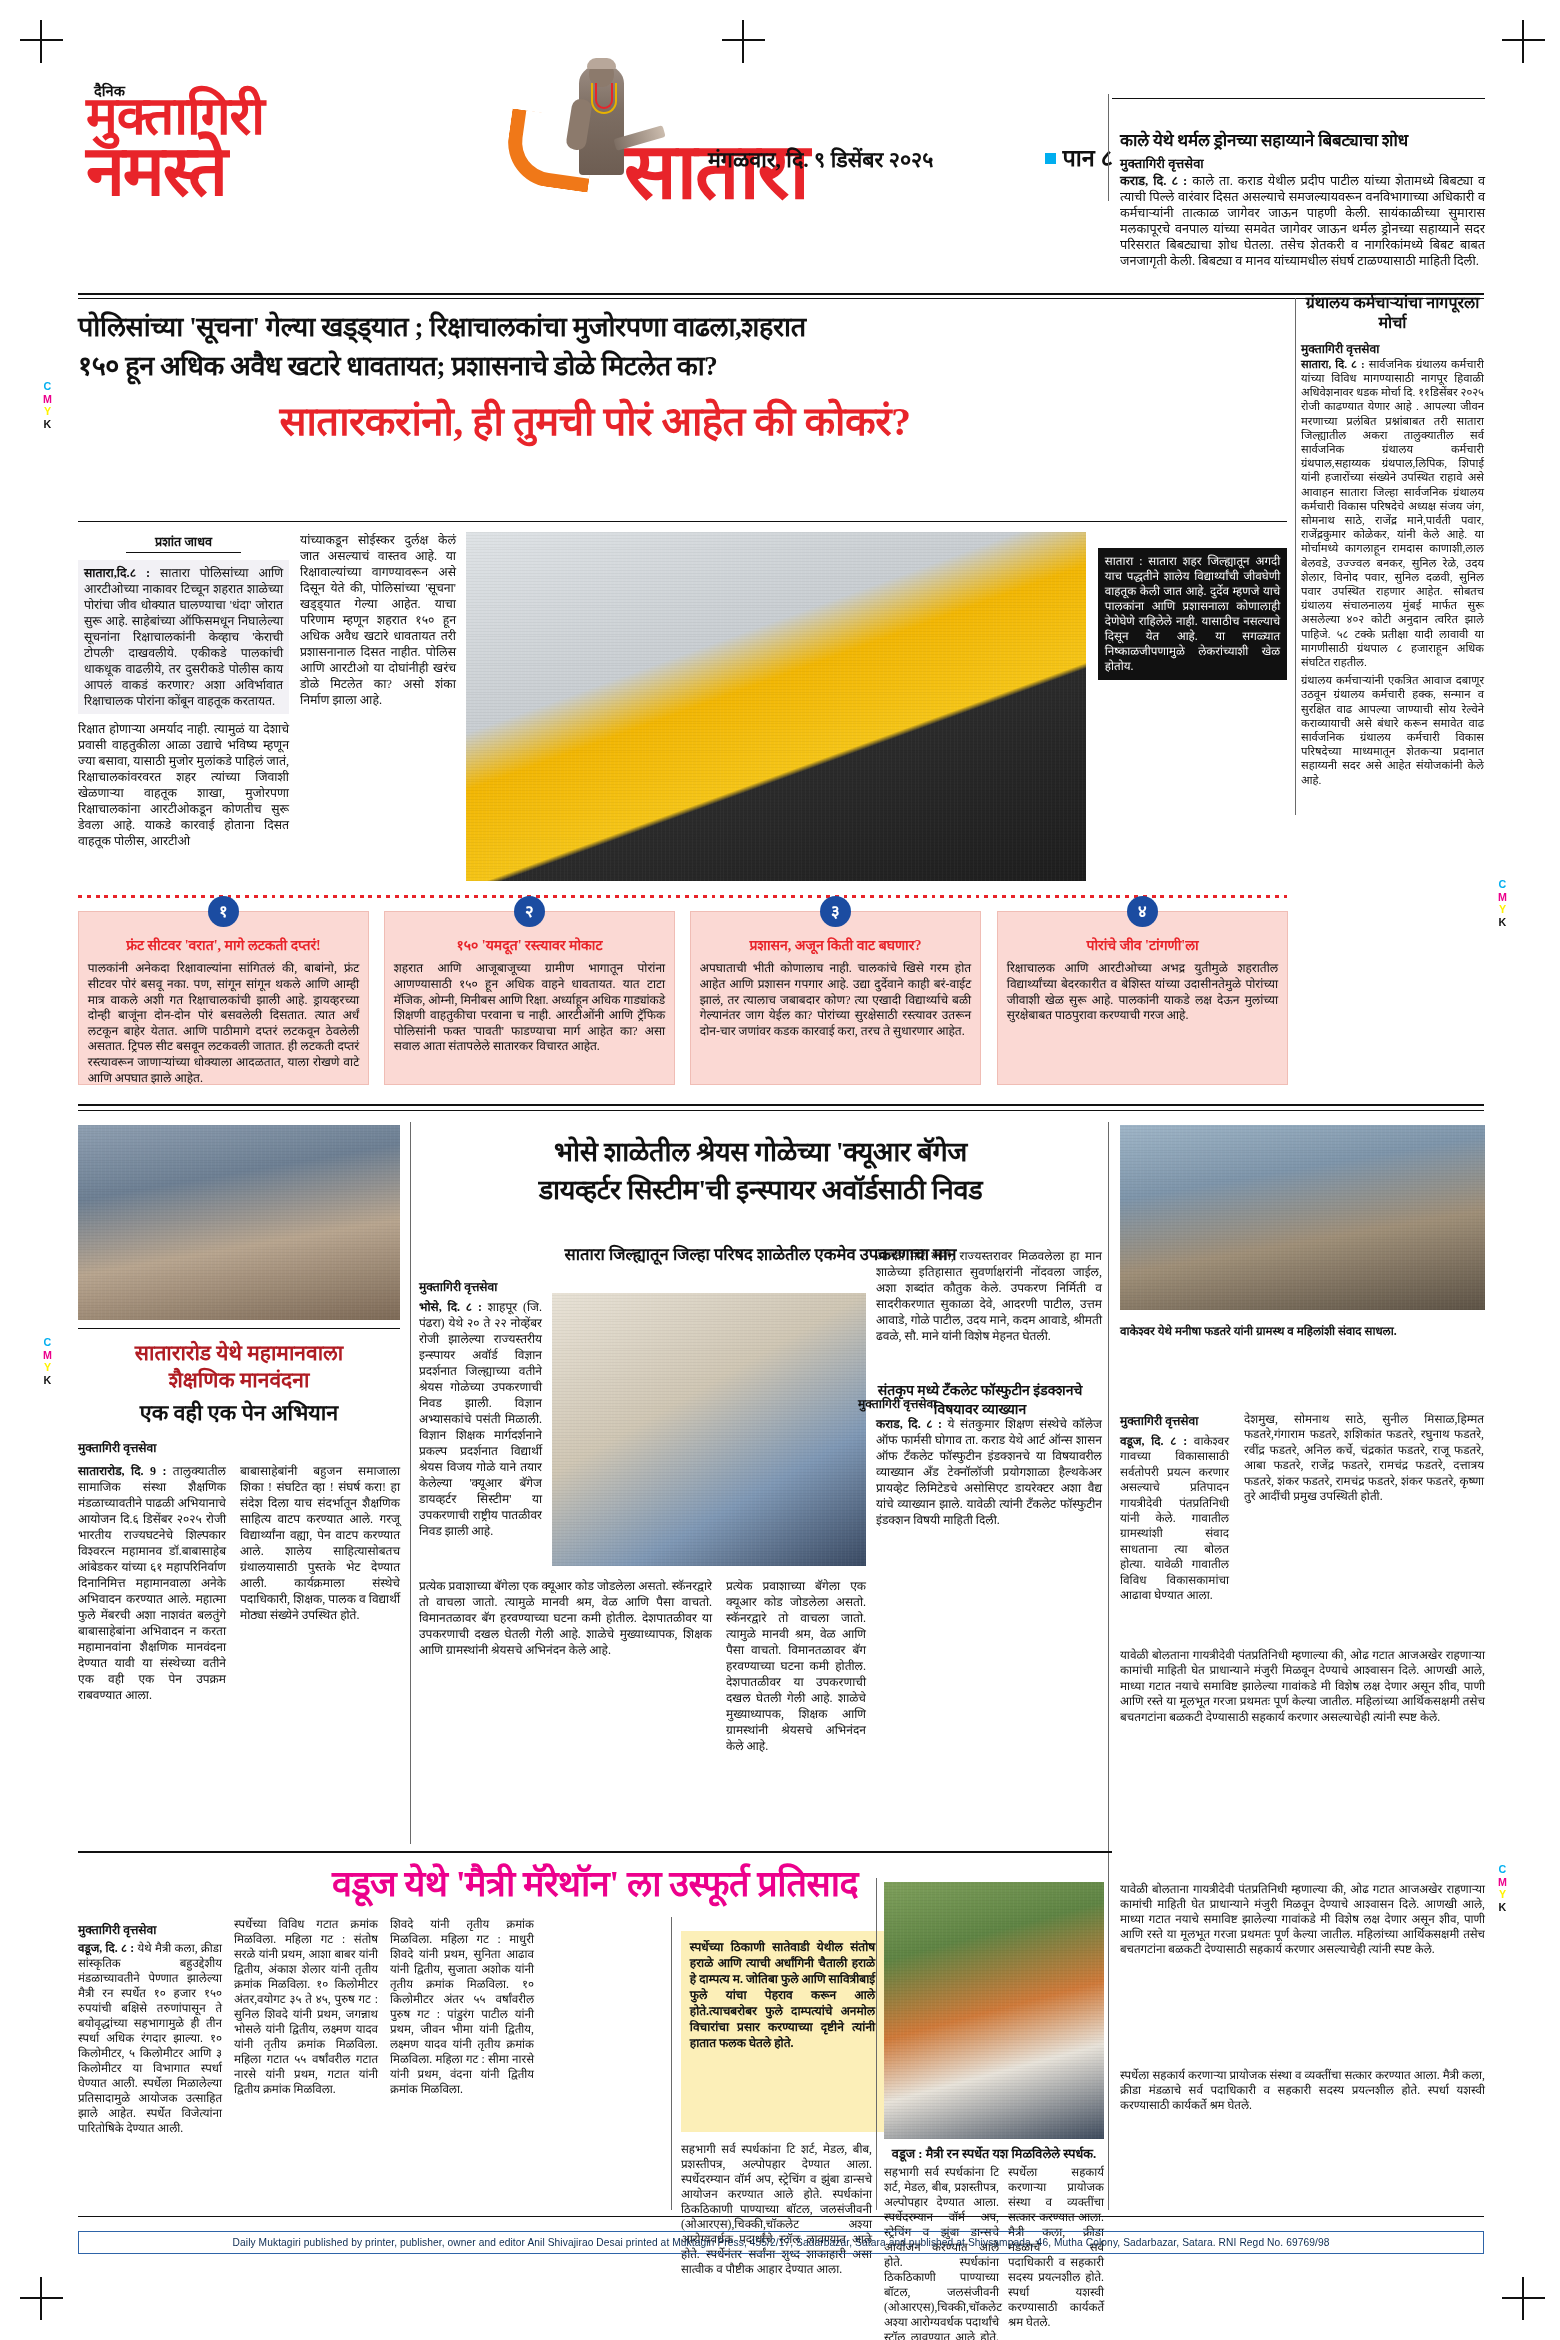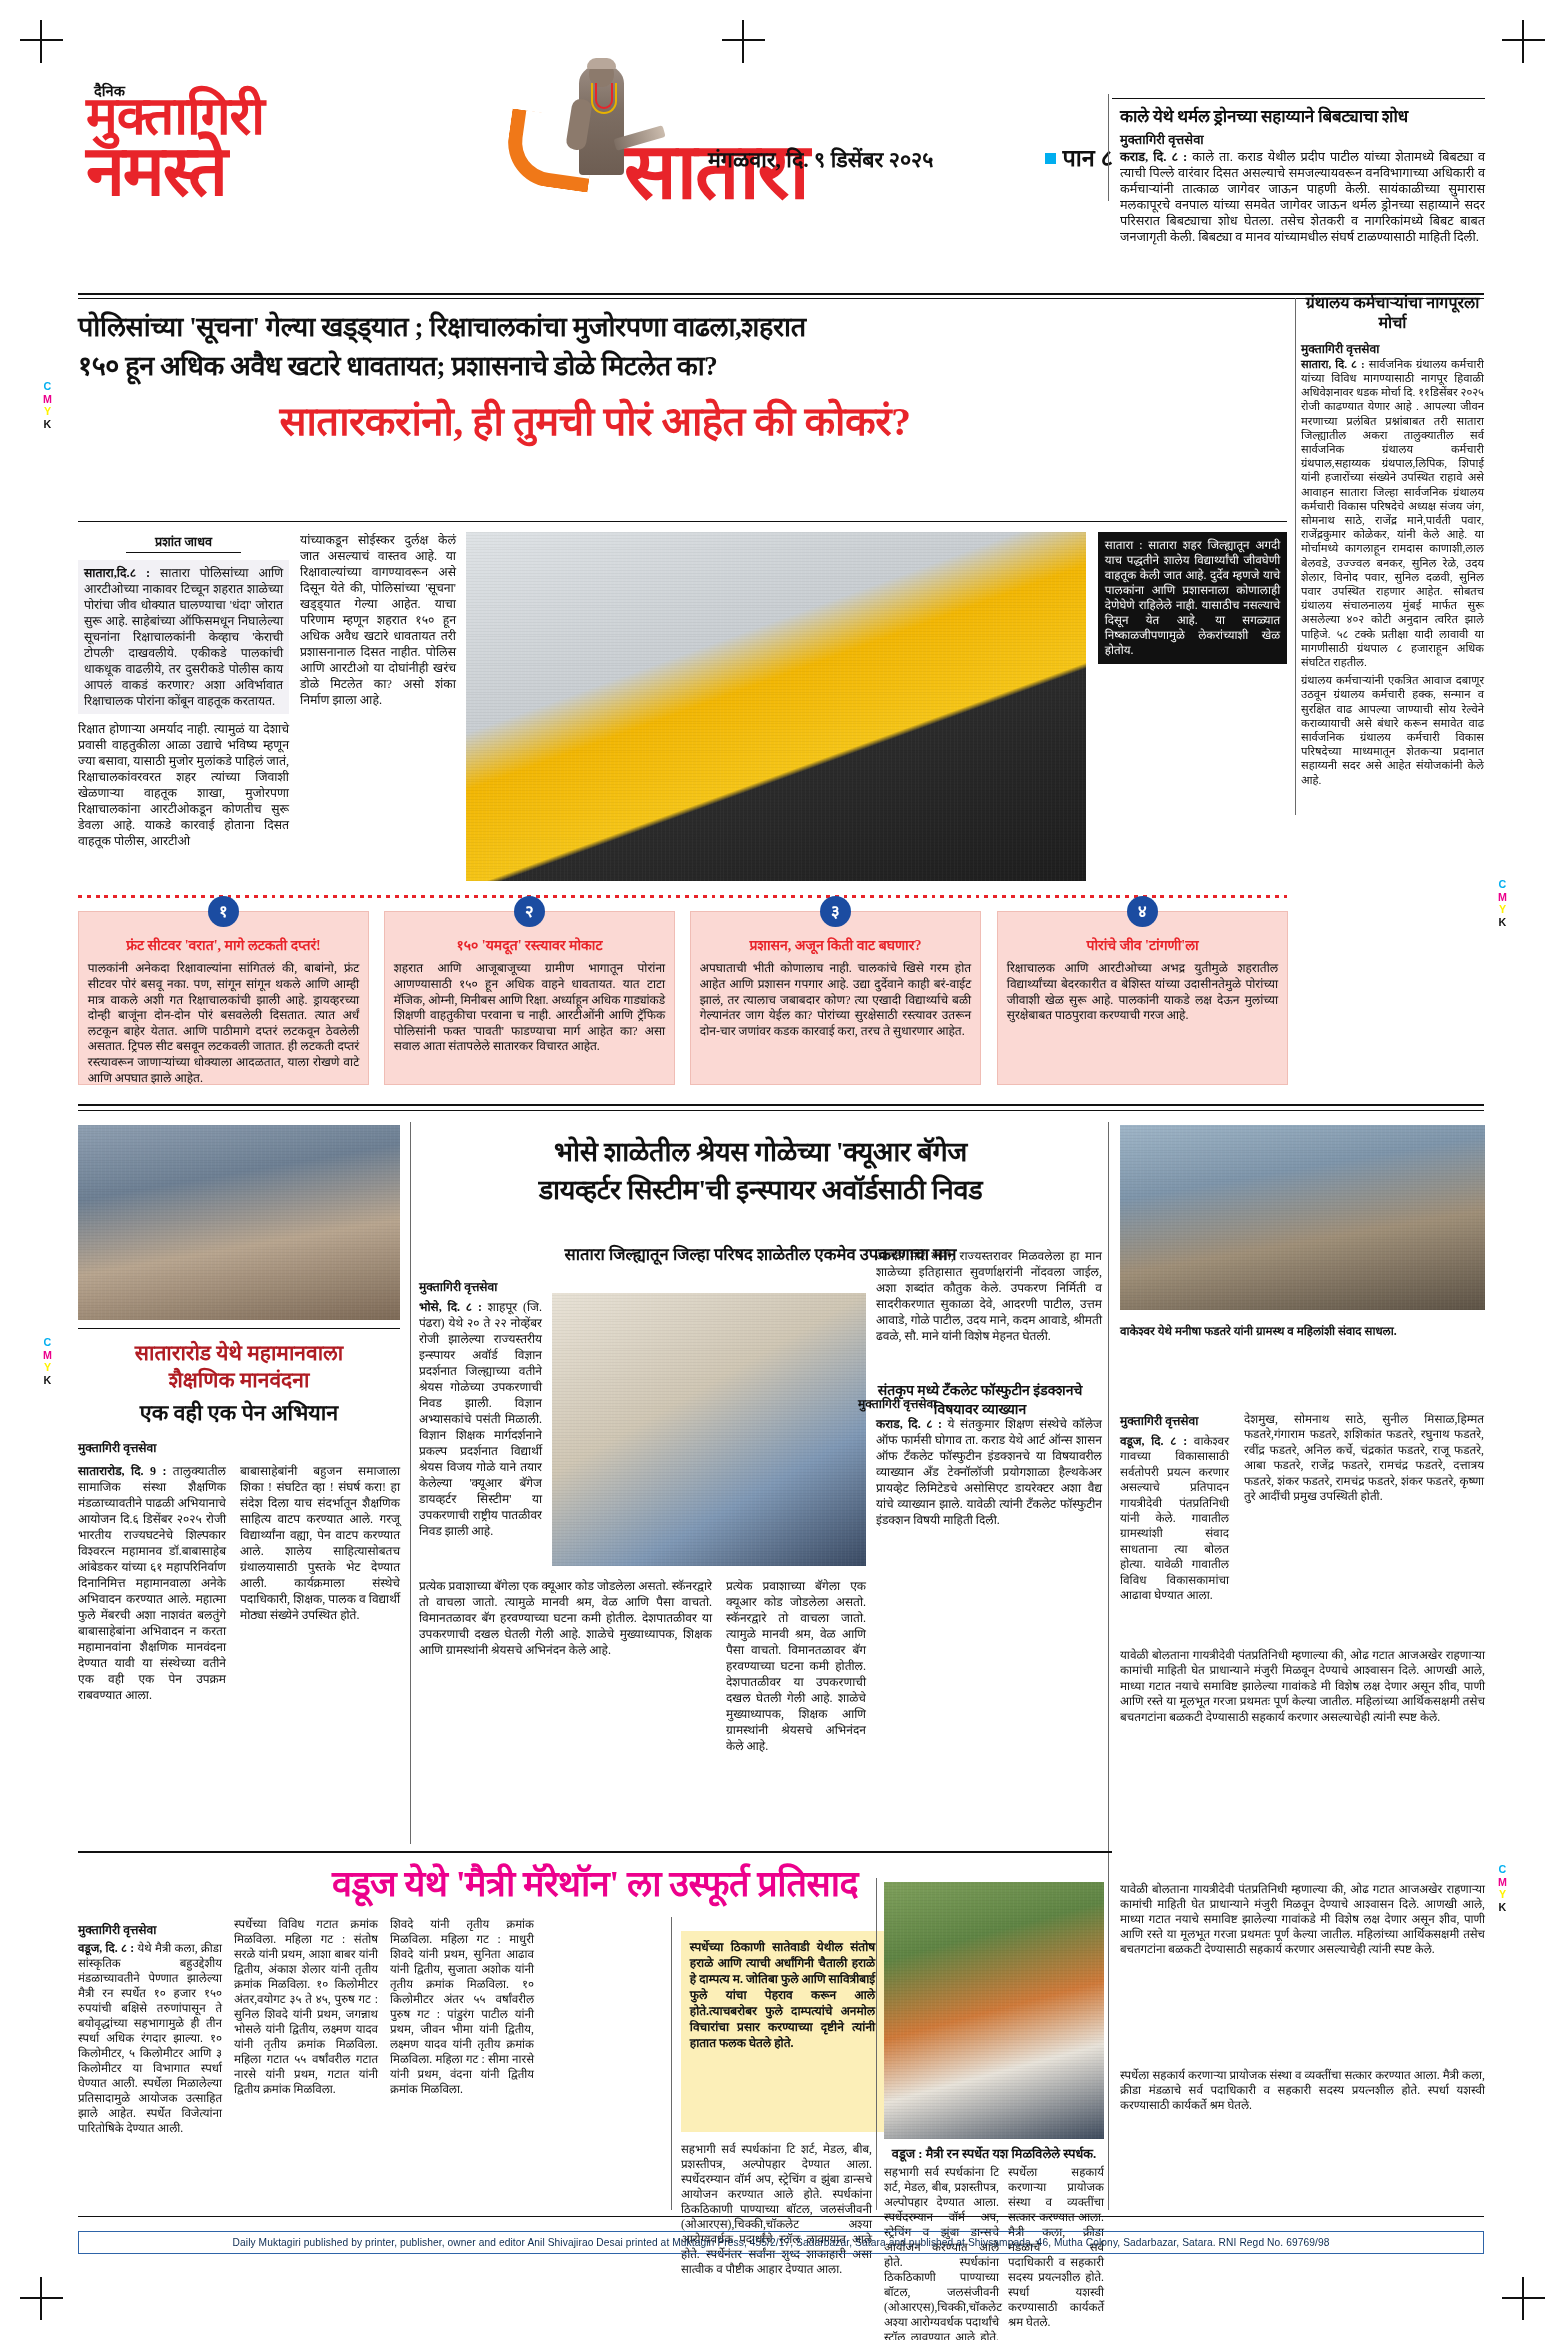--- a/index.html
+++ b/index.html
@@ -37,21 +37,21 @@
   .statue .garland2{position:absolute;left:88px;top:23.4px;width:13.7px;height:23.4px;border:2.9px solid #E8242A;border-top:none;border-radius:0 0 9.8px 9.8px;}
   .statue .sword{position:absolute;left:107px;top:72px;width:51px;height:11.7px;background:linear-gradient(90deg,#7d6e63,#cbbcae);border-radius:2.9px;transform:rotate(-16deg);}
   .statue .arm{position:absolute;left:62px;top:39px;width:19.5px;height:51px;background:#8c7a6c;border-radius:8.8px;transform:rotate(9deg);}
 
   .dateline{position:absolute;left:708px;top:144px;font-size:21.5px;font-weight:700;font-family:"Liberation Serif",serif;white-space:nowrap;}
   .pageno{position:absolute;left:1045px;top:141px;font-size:23.4px;font-weight:700;white-space:nowrap;}
   .pageno .sq{display:inline-block;width:10.7px;height:10.7px;background:#00AEEF;margin-right:6.8px;vertical-align:2px;}
 
   
   .tr-box{position:absolute;left:1120px;top:107px;width:365px;}
-  .tr-head{font-size:17px;font-weight:700;line-height:20.5px;letter-spacing:-0.2px;}
+  .tr-head{font-size:17px;font-weight:700;line-height:20.5px;letter-spacing:-0.2px;margin-top:24px;}
   .tr-credit{font-size:13px;font-weight:700;margin-top:2.9px;}
   .tr-body{font-size:12.7px;line-height:16px;text-align:justify;margin-top:1px;}
   .tr-body b{font-weight:700;}
 
   
   .bh{position:absolute;left:78px;top:308px;width:1034px;}
   .bh-l1,.bh-l2{font-size:27px;font-weight:700;line-height:39px;white-space:nowrap;letter-spacing:-0.4px;}
   .bh-red{font-size:40px;font-weight:700;color:#E8242A;line-height:55px;text-align:center;letter-spacing:-0.5px;white-space:nowrap;margin-top:8px;}
 
   
@@ -63,21 +63,21 @@
 
   
   .s1{position:absolute;left:78px;top:532px;width:1209px;height:351px;}
   .s1-c1{position:absolute;left:0;top:0;width:211px;}
   .s1-byline{font-size:12.7px;font-weight:700;text-align:center;border-bottom:1.5px solid #111;padding-bottom:2px;width:115px;margin:0 auto 6.8px;}
   .s1-lead{background:#f2f1f5;padding:4.9px 5.9px;font-size:12.3px;line-height:16px;text-align:justify;}
   .s1-lead b{font-weight:700;}
   .s1-cont{font-size:12.3px;line-height:16px;text-align:justify;margin-top:7.8px;}
   .s1-c2{position:absolute;left:222px;top:0;width:156px;font-size:12.3px;line-height:16px;text-align:justify;}
   .photo{position:absolute;background:#c9c9c9;overflow:hidden;}
-  .s1-dark{position:absolute;left:1020px;top:0;width:189px;background:#111;color:#fff;padding:5.9px 6.8px;box-sizing:border-box;font-size:11.7px;line-height:15px;text-align:justify;}
+  .s1-dark{position:absolute;left:1020px;top:16px;width:189px;background:#111;color:#fff;padding:5.9px 6.8px;box-sizing:border-box;font-size:11.7px;line-height:15px;text-align:justify;}
 
   
   .dotline{position:absolute;left:78px;top:895px;width:1209px;height:2.9px;
     background:repeating-linear-gradient(90deg,#E8242A 0 3.9px,transparent 3.9px 8.8px);}
   .nbox{position:absolute;top:911px;background:#FBD9D4;border:1px solid #f0bdb5;box-sizing:border-box;padding:25px 8.8px 7.8px;}
   .nbadge{position:absolute;top:-15.6px;left:50%;margin-left:-15.6px;width:31px;height:31px;border-radius:50%;
     background:#1B4CA1;color:#fff;font-size:16.6px;font-weight:700;text-align:center;line-height:31px;}
   .ntitle{color:#E8242A;font-weight:700;font-size:14px;text-align:center;line-height:18.5px;margin-bottom:5.9px;}
   .ntext{font-size:12px;line-height:15.6px;text-align:justify;}
 

